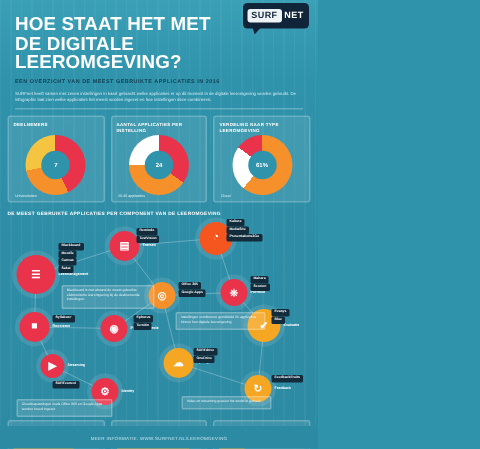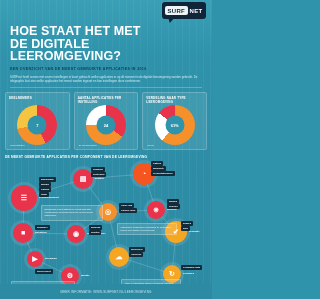--- a/index.html
+++ b/index.html
@@ -17,21 +17,21 @@
   
   .header{position:relative;padding:10px 10px 0 10px;}
   .logo{position:absolute;top:2px;right:6px;width:44px;height:17px;
     background:#10243a;border-radius:3px;display:flex;align-items:center;gap:2px;padding:2px 3px;}
   .logo .surf{background:#eef3f5;color:#10243a;font-size:6px;font-weight:bold;border-radius:2px;
     padding:1.5px 2.5px;letter-spacing:.3px;}
   .logo .net{color:#ffffff;font-size:6px;font-weight:bold;letter-spacing:.3px;}
   .logo .tail{position:absolute;left:6px;bottom:-4px;width:7px;height:6px;background:#10243a;
     clip-path:polygon(0 0,100% 0,25% 100%);}
   h1{color:#ffffff;font-size:12.5px;line-height:12.5px;font-weight:bold;letter-spacing:.1px;
-     max-width:150px;text-transform:uppercase;margin-top:15px;}
+     max-width:150px;text-transform:uppercase;}
   .subtitle{color:#123f52;font-size:3.6px;font-weight:bold;letter-spacing:.35px;margin-top:4px;
      text-transform:uppercase;}
   .intro{color:#cfe9f0;font-size:2.9px;line-height:4.2px;margin-top:4px;max-width:192px;}
   .rule{height:1px;background:rgba(255,255,255,.25);margin:4px 0 0 0;}
 
   
   .panel-row{display:flex;gap:4px;padding:4px 5px 0 5px;}
   .panel{flex:1;background:rgba(255,255,255,.09);border:1px solid rgba(255,255,255,.22);
     border-radius:2px;padding:3px 3px 4px 3px;position:relative;}
   .panel-title{color:#ffffff;font-size:3px;font-weight:bold;line-height:4px;letter-spacing:.2px;

